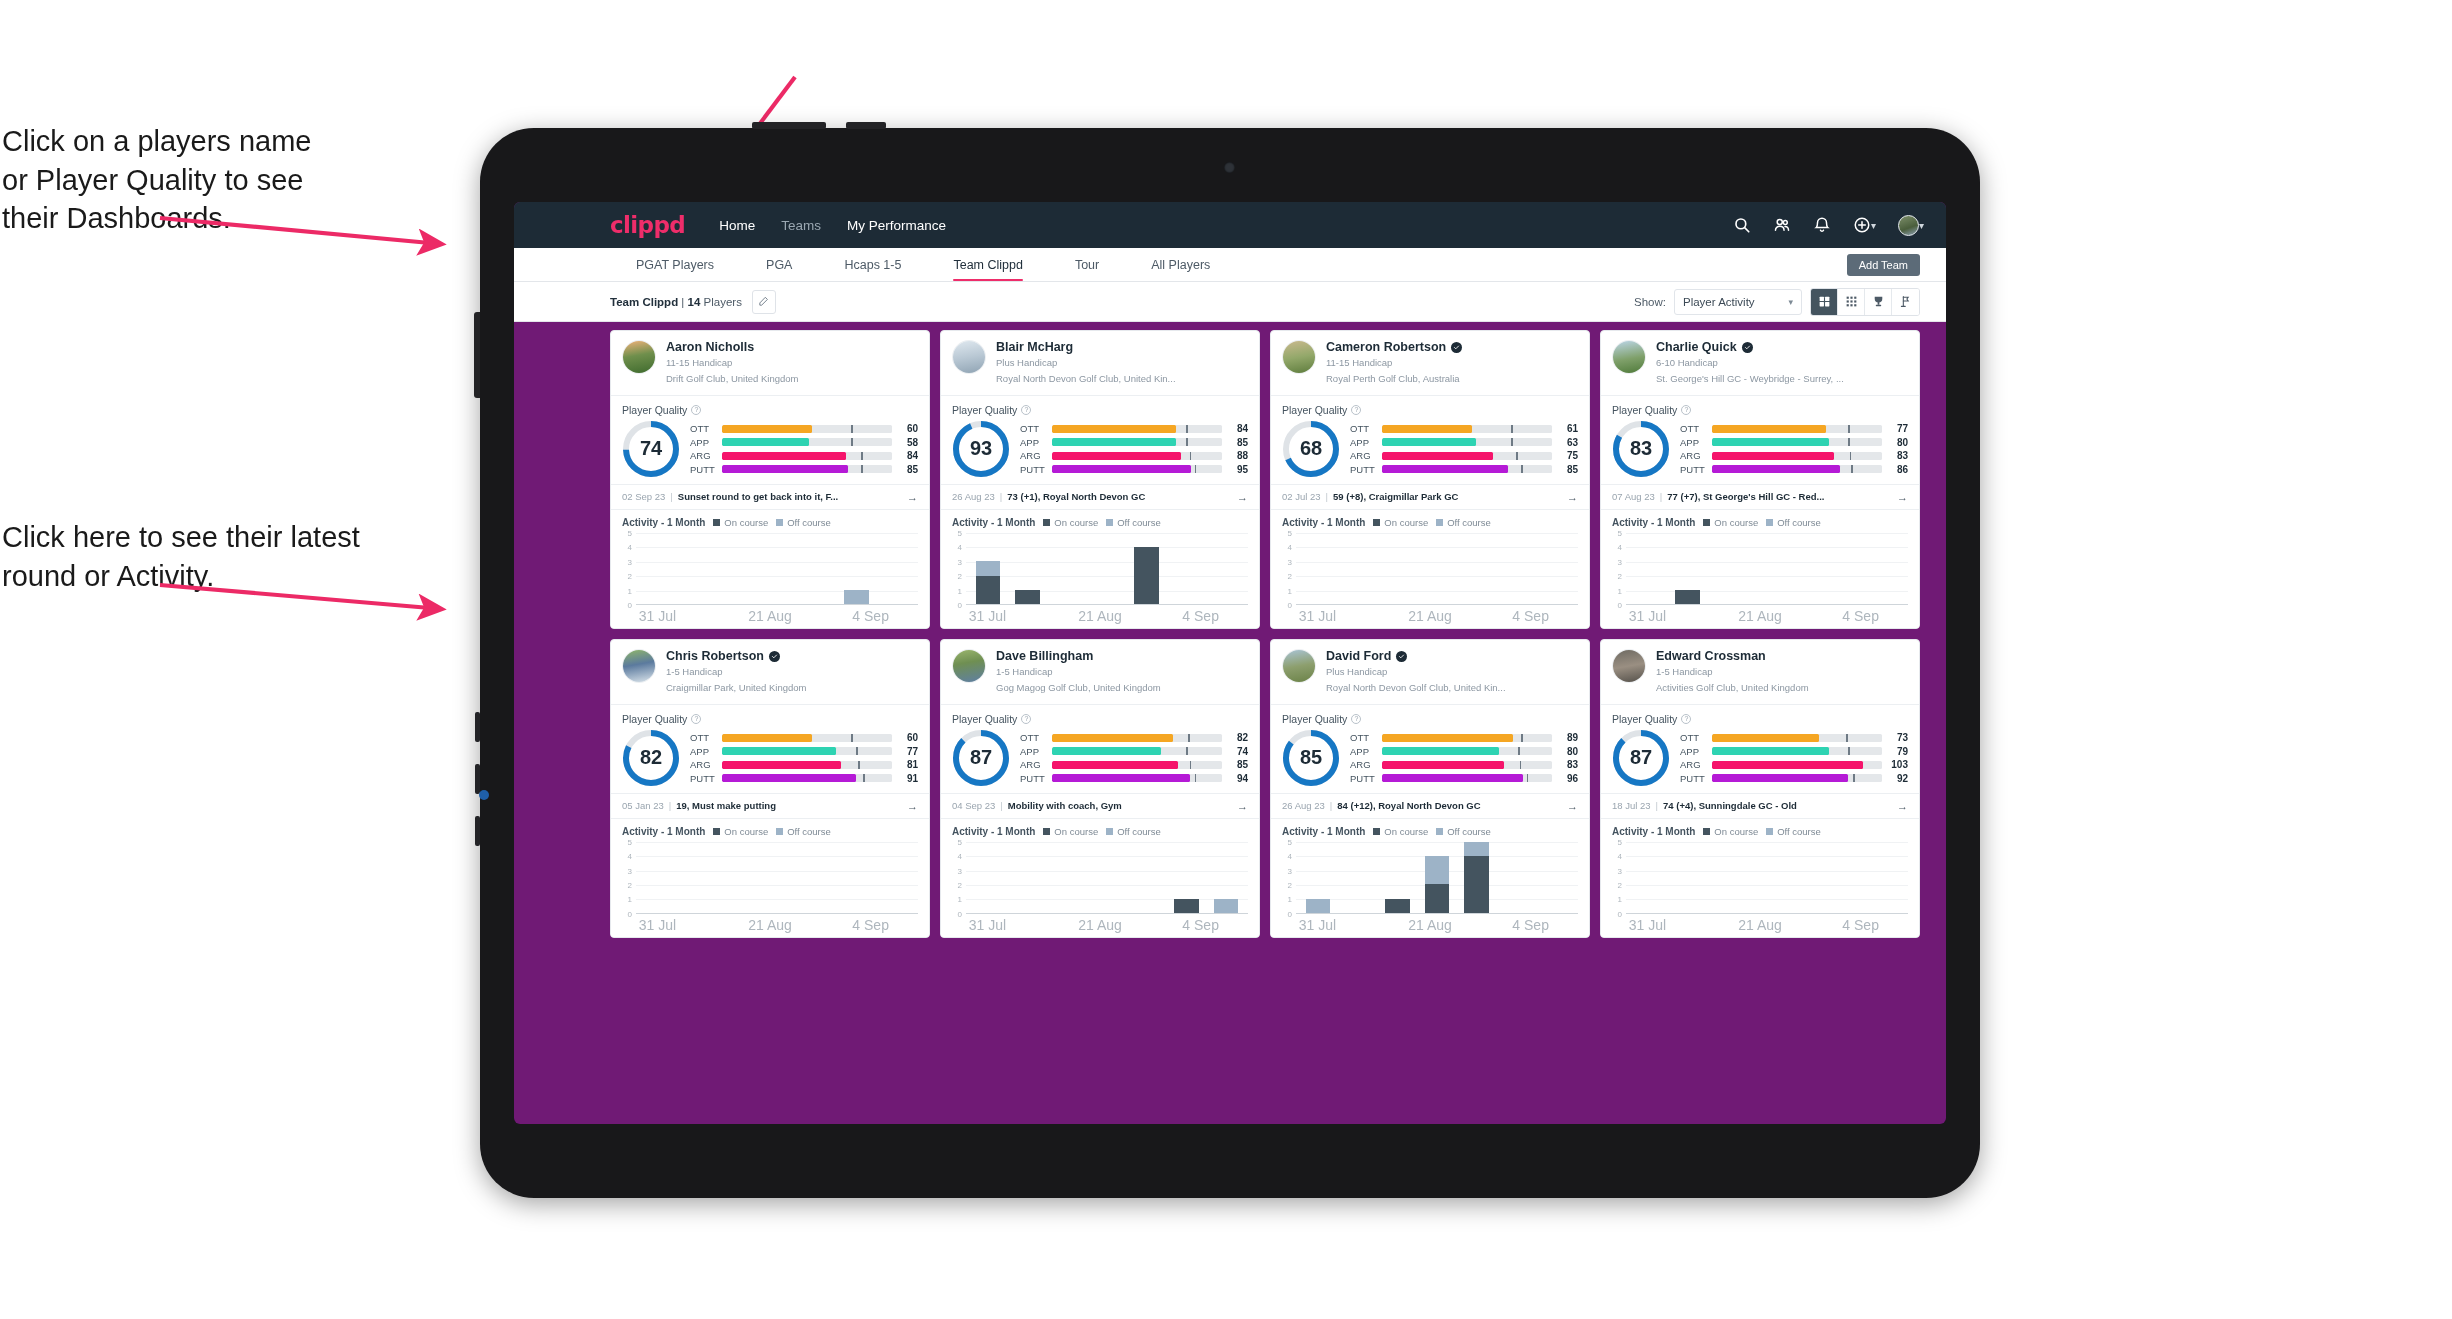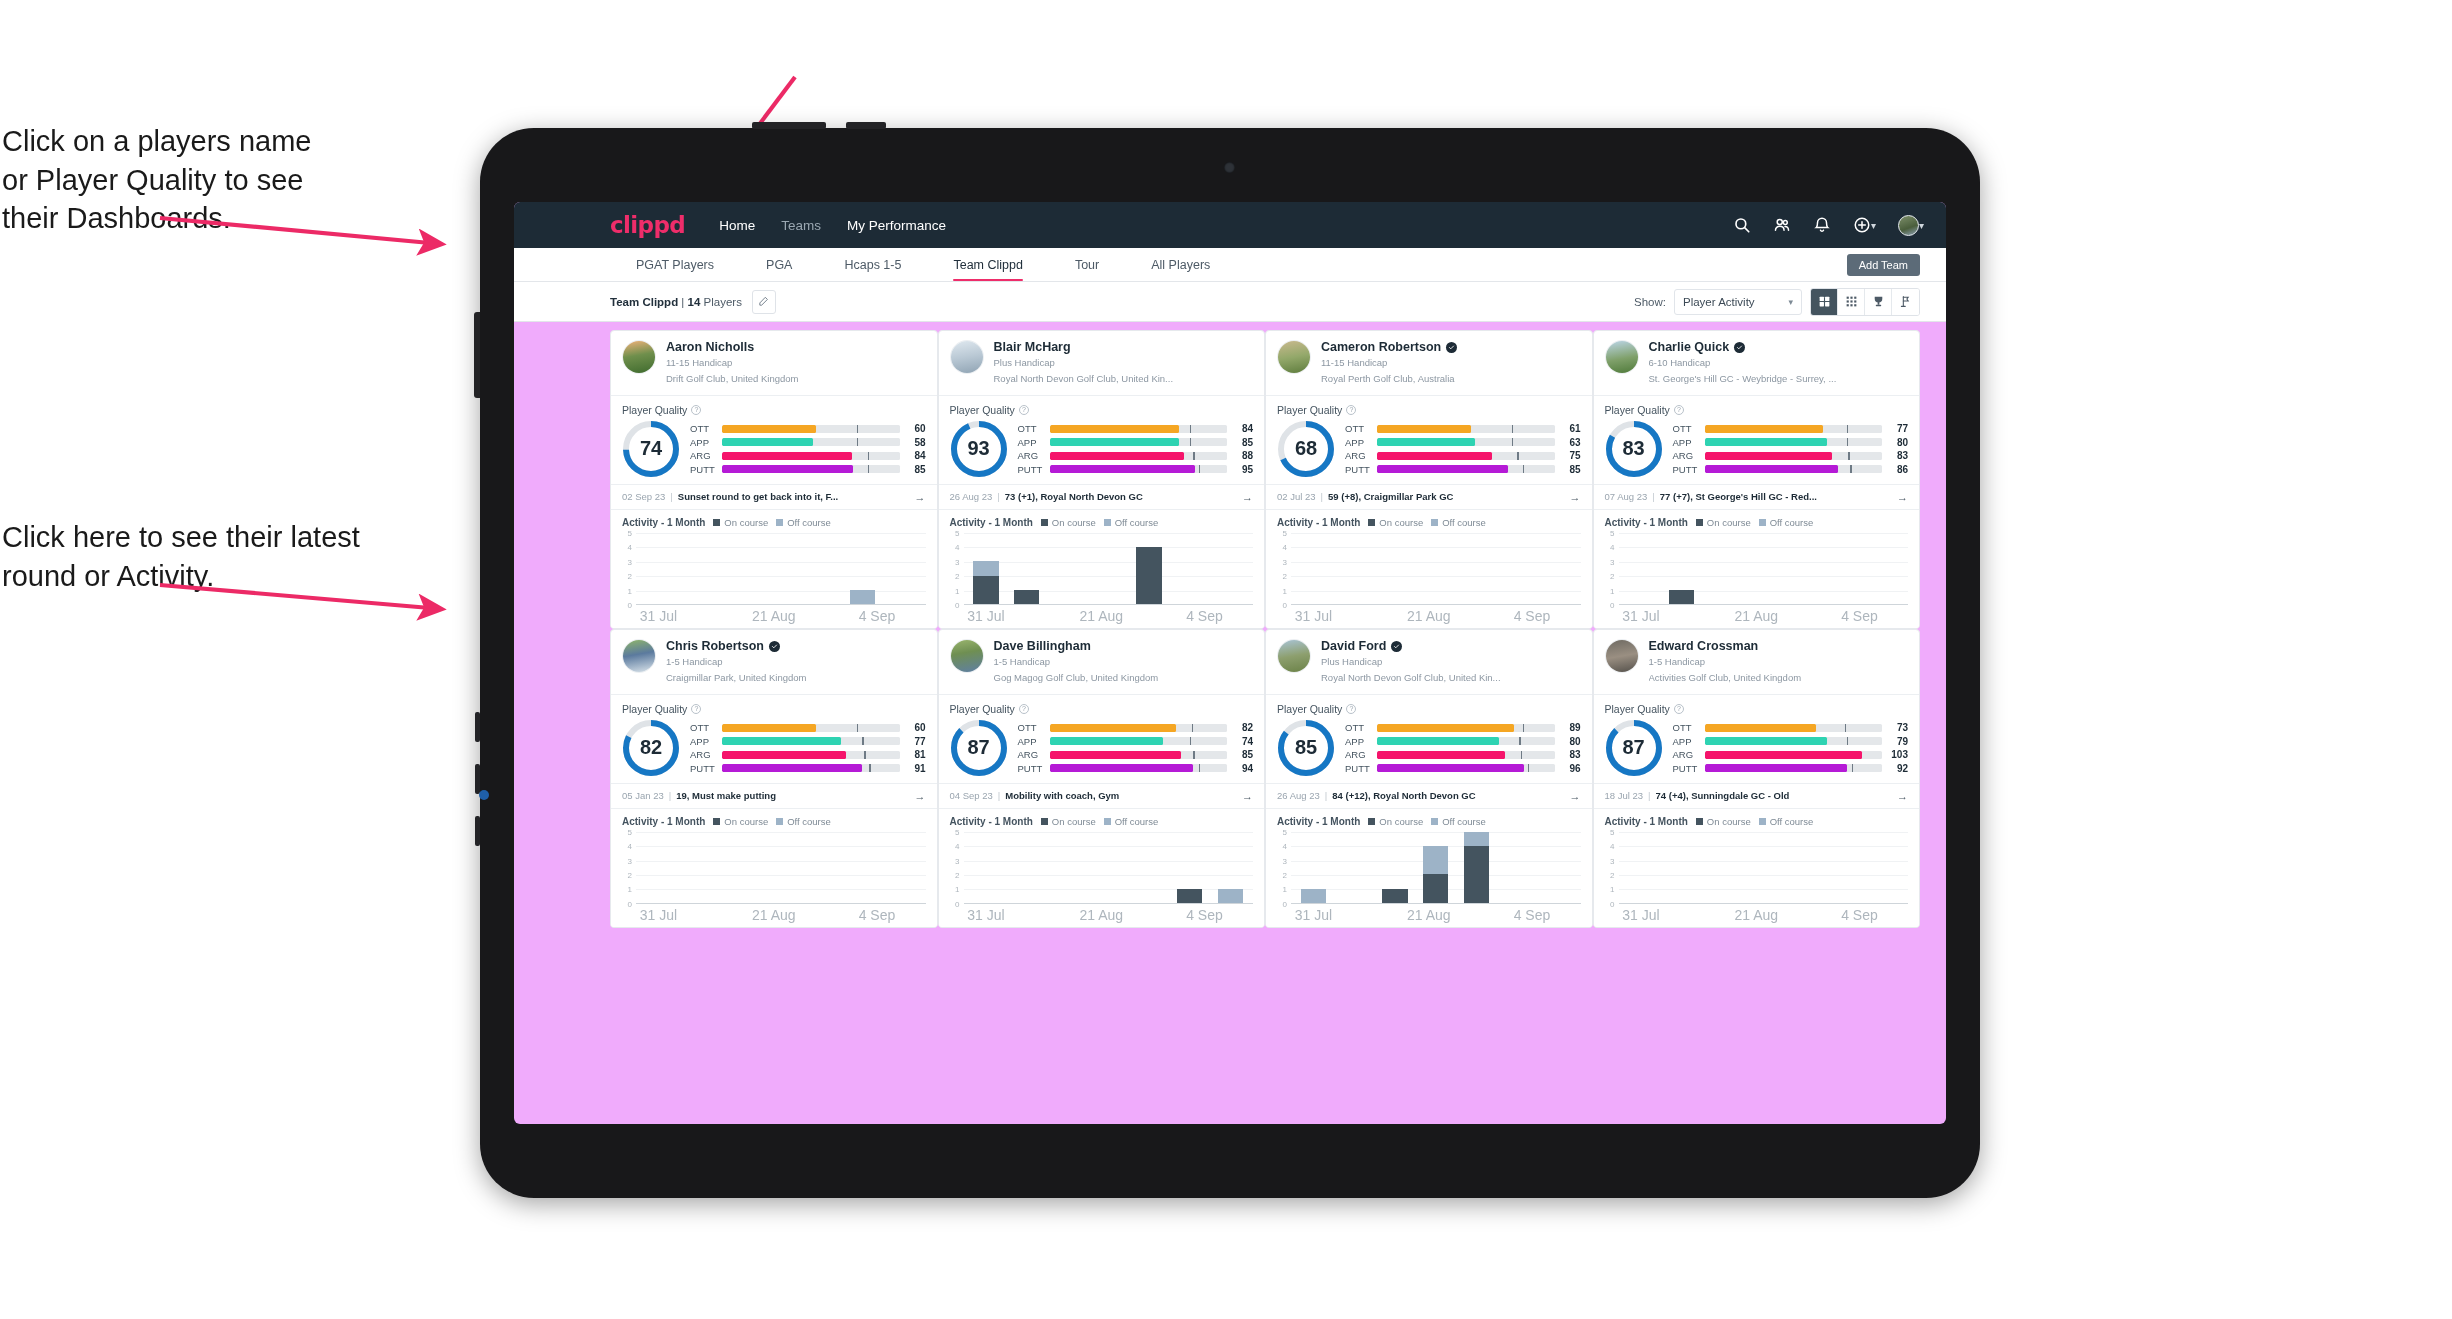--- a/index.html
+++ b/index.html
@@ -55,21 +55,21 @@
   .btn-top2 { left: 366px; top: -6px; width: 40px; height: 7px; background:#232326; }
   .btn-left1 { left: -6px; top: 184px; width: 6px; height: 86px; background:#232326; border-radius:3px 0 0 3px;}
   .btn-left2 { left: -5px; top: 584px; width: 5px; height: 30px; background:#232326;}
   .btn-left3 { left: -5px; top: 636px; width: 5px; height: 30px; background:#232326;}
   .btn-left4 { left: -5px; top: 688px; width: 5px; height: 30px; background:#232326;}
   .pencil-dot { position:absolute; left:-1px; top:662px; width:10px; height:10px; border-radius:50%; background:#1f5fa8;}
 
   
   #screen {
     position: absolute; inset: 0;
-    background: #f0abfc;
+    background: #701a75;
     display: flex; flex-direction: column;
   }
 
   
   .topnav {
     height: 46px; background: #1d2b36;
     display: flex; align-items: center;
     padding: 0 22px 0 0;
     flex: 0 0 auto;
   }
@@ -159,20 +159,21 @@
   }
   .vt:last-child { border-right:none; }
   .vt.active { background:#44545f; color:#fff; }
   .vt svg { width: 13px; height: 13px; display:block; }
 
   
   .grid-scroll { flex: 1; overflow: hidden; padding: 8px 26px 0 96px; }
   .grid {
     display: grid;
     grid-template-columns: repeat(4, 1fr);
+    gap: 10px;
   }
   .card {
     background: #fff; border: 1px solid #e6e9ed; border-radius: 4px;
     overflow: hidden; display: flex; flex-direction: column;
   }
   .card-head { display:flex; gap: 10px; padding: 9px 11px 9px 11px; align-items:flex-start; }
   .avatar {
     width: 34px; height: 34px; border-radius: 50%; flex: 0 0 auto;
     border: 1.5px solid #eceff2; overflow:hidden;
   }

